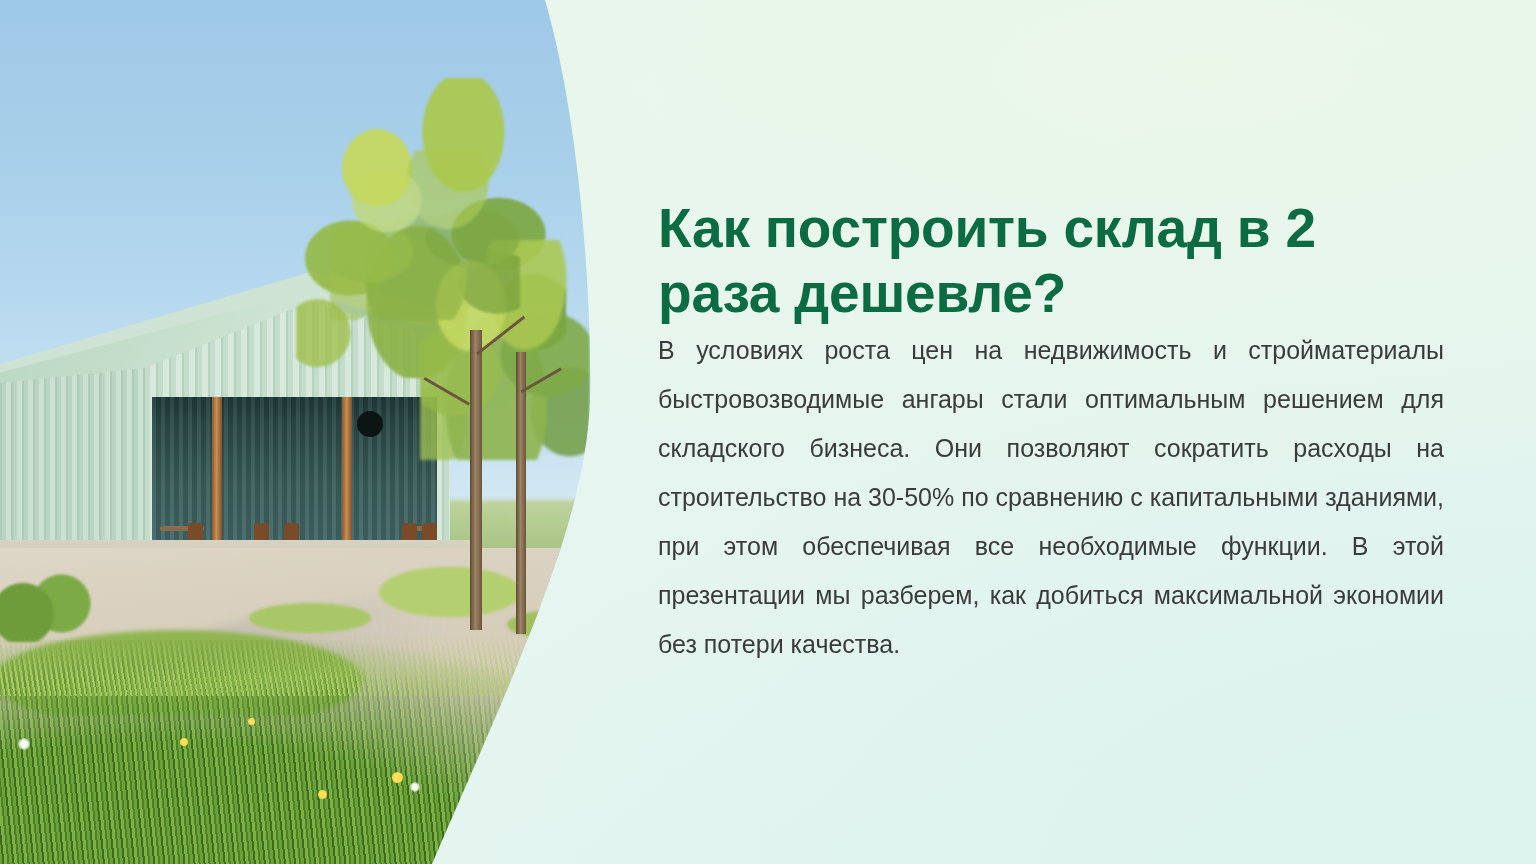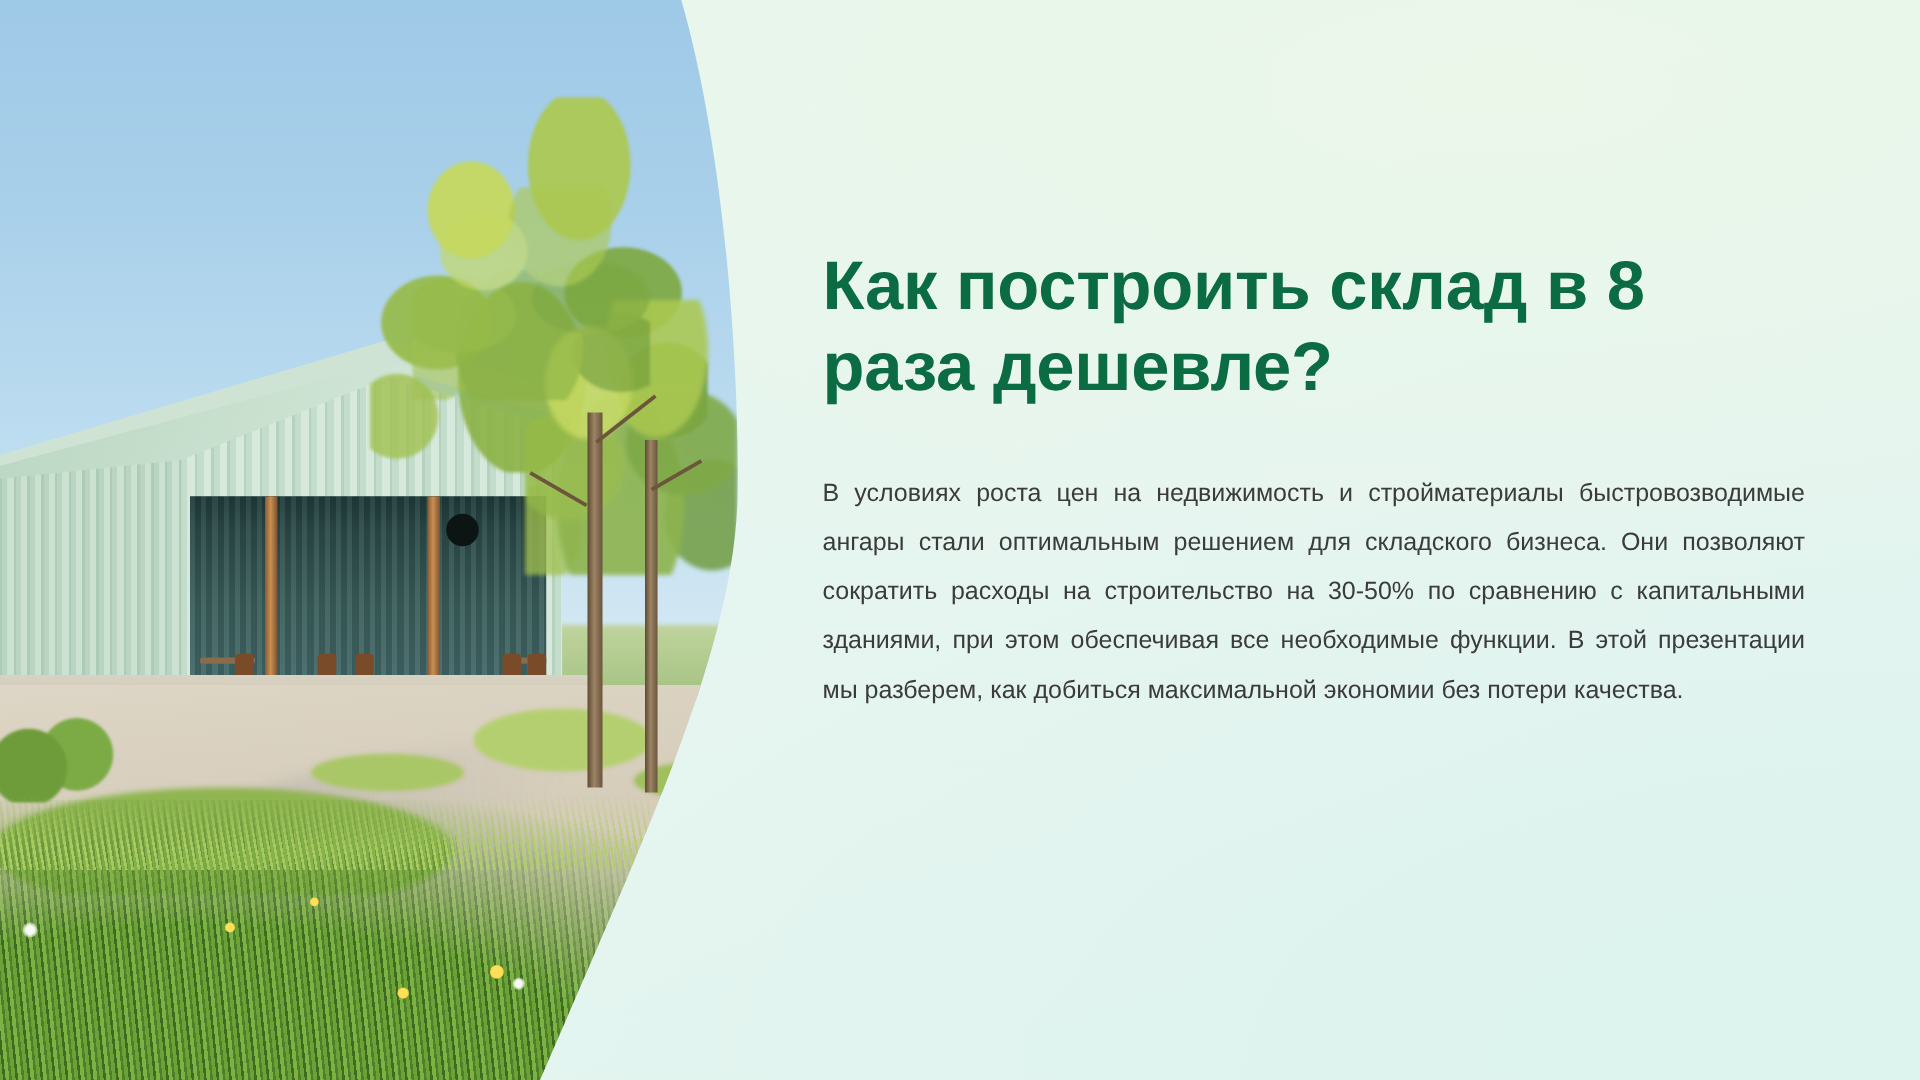--- a/index.html
+++ b/index.html
@@ -212,22 +212,21 @@
   }
   .title {
     font-size:55px;
     font-weight:700;
     line-height:1.18;
     color:#0b6b43;
     letter-spacing:-0.2px;
     max-width:740px;
   }
   .body-copy {
-    margin-top:50px;
-    font-size:20px;
+    font-size:25px;
     line-height:1.96;
     color:#3b3b3b;
     text-align:justify;
     max-width:786px;
     font-weight:400;
   }
 </style>
 </head>
 <body>
 
@@ -290,17 +289,17 @@
         <div class="branch" style="left:478px; top:352px; width:60px; height:3px; transform:rotate(-38deg);"></div>
         <div class="branch" style="left:470px; top:400px; width:52px; height:3px; transform:rotate(-150deg);"></div>
         <div class="branch" style="left:522px; top:390px; width:46px; height:3px; transform:rotate(-30deg);"></div>
         <div class="canopy" style="left:330px; top:150px; width:190px; height:170px; opacity:.7;"></div>
       </div>
 
     </div>
   </div>
 
   <div class="content">
-    <h1 class="title">Как построить склад в 8 раза дешевле?</h1>
+    <h1 class="title">Как построить склад в 2 раза дешевле?</h1>
     <p class="body-copy">В условиях роста цен на недвижимость и стройматериалы быстровозводимые ангары стали оптимальным решением для складского бизнеса. Они позволяют сократить расходы на строительство на 30-50% по сравнению с капитальными зданиями, при этом обеспечивая все необходимые функции. В этой презентации мы разберем, как добиться максимальной экономии без потери качества.</p>
   </div>
 
 </div>
 
 </body></html>

